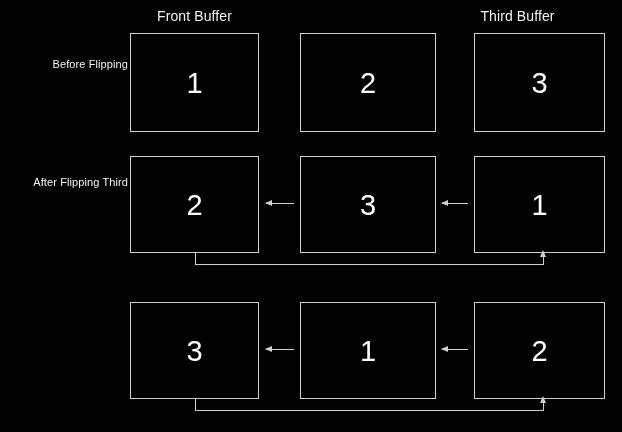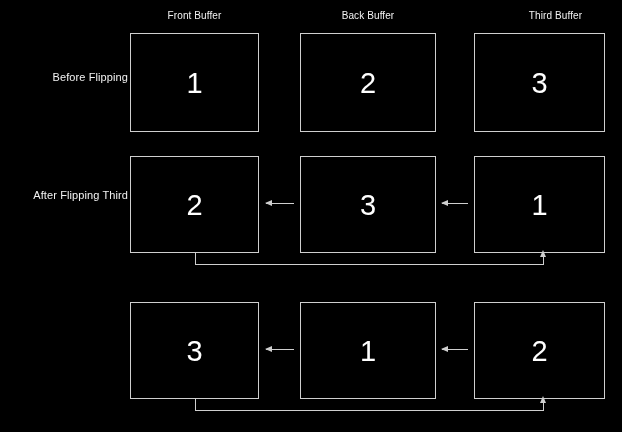--- a/index.html
+++ b/index.html
@@ -18,40 +18,39 @@
     color: #ffffff;
     -webkit-font-smoothing: none;
   }
 
   
   .col-header {
     position: absolute;
     top: 8px;
     height: 16px;
     line-height: 16px;
-    font-size: 10px;
+    font-size: 14px;
     color: #f2f2f2;
     text-align: center;
     white-space: nowrap;
     letter-spacing: 0.1px;
   }
 
   
   .row-label {
     position: absolute;
     left: 0px;
     width: 128px;
     height: 16px;
     line-height: 16px;
     font-size: 11px;
     color: #f2f2f2;
     text-align: right;
     white-space: nowrap;
     letter-spacing: 0.1px;
-    margin-top: 13px;
   }
 
   
   .buffer-box {
     position: absolute;
     box-sizing: border-box;
     background: #000000;
     border: 1px solid #cfcfcf;
   }
   .buffer-value {
@@ -108,22 +107,21 @@
     border-right: 3.5px solid transparent;
     border-bottom: 7px solid #cfcfcf;
   }
 </style>
 </head>
 <body>
 
 <div id="canvas">
 
   <div class="col-header" style="left:130px; width:129px;">Front Buffer</div>
-  <div class="col-header" style="left:300px; width:136px;">Back Buffer</div>
-  <div class="col-header" style="left:490px; width:131px;">Third Buffer</div>
+  <div class="col-header" style="left:452px; width:131px;">Third Buffer</div>
 
   <div class="row-label" style="top:56px;">Before Flipping</div>
 
   <div class="buffer-box" style="left:130px; top:33px; width:129px; height:99px;">
     <div class="buffer-value">1</div>
   </div>
 
   <div class="buffer-box" style="left:300px; top:33px; width:136px; height:99px;">
     <div class="buffer-value">2</div>
   </div>

